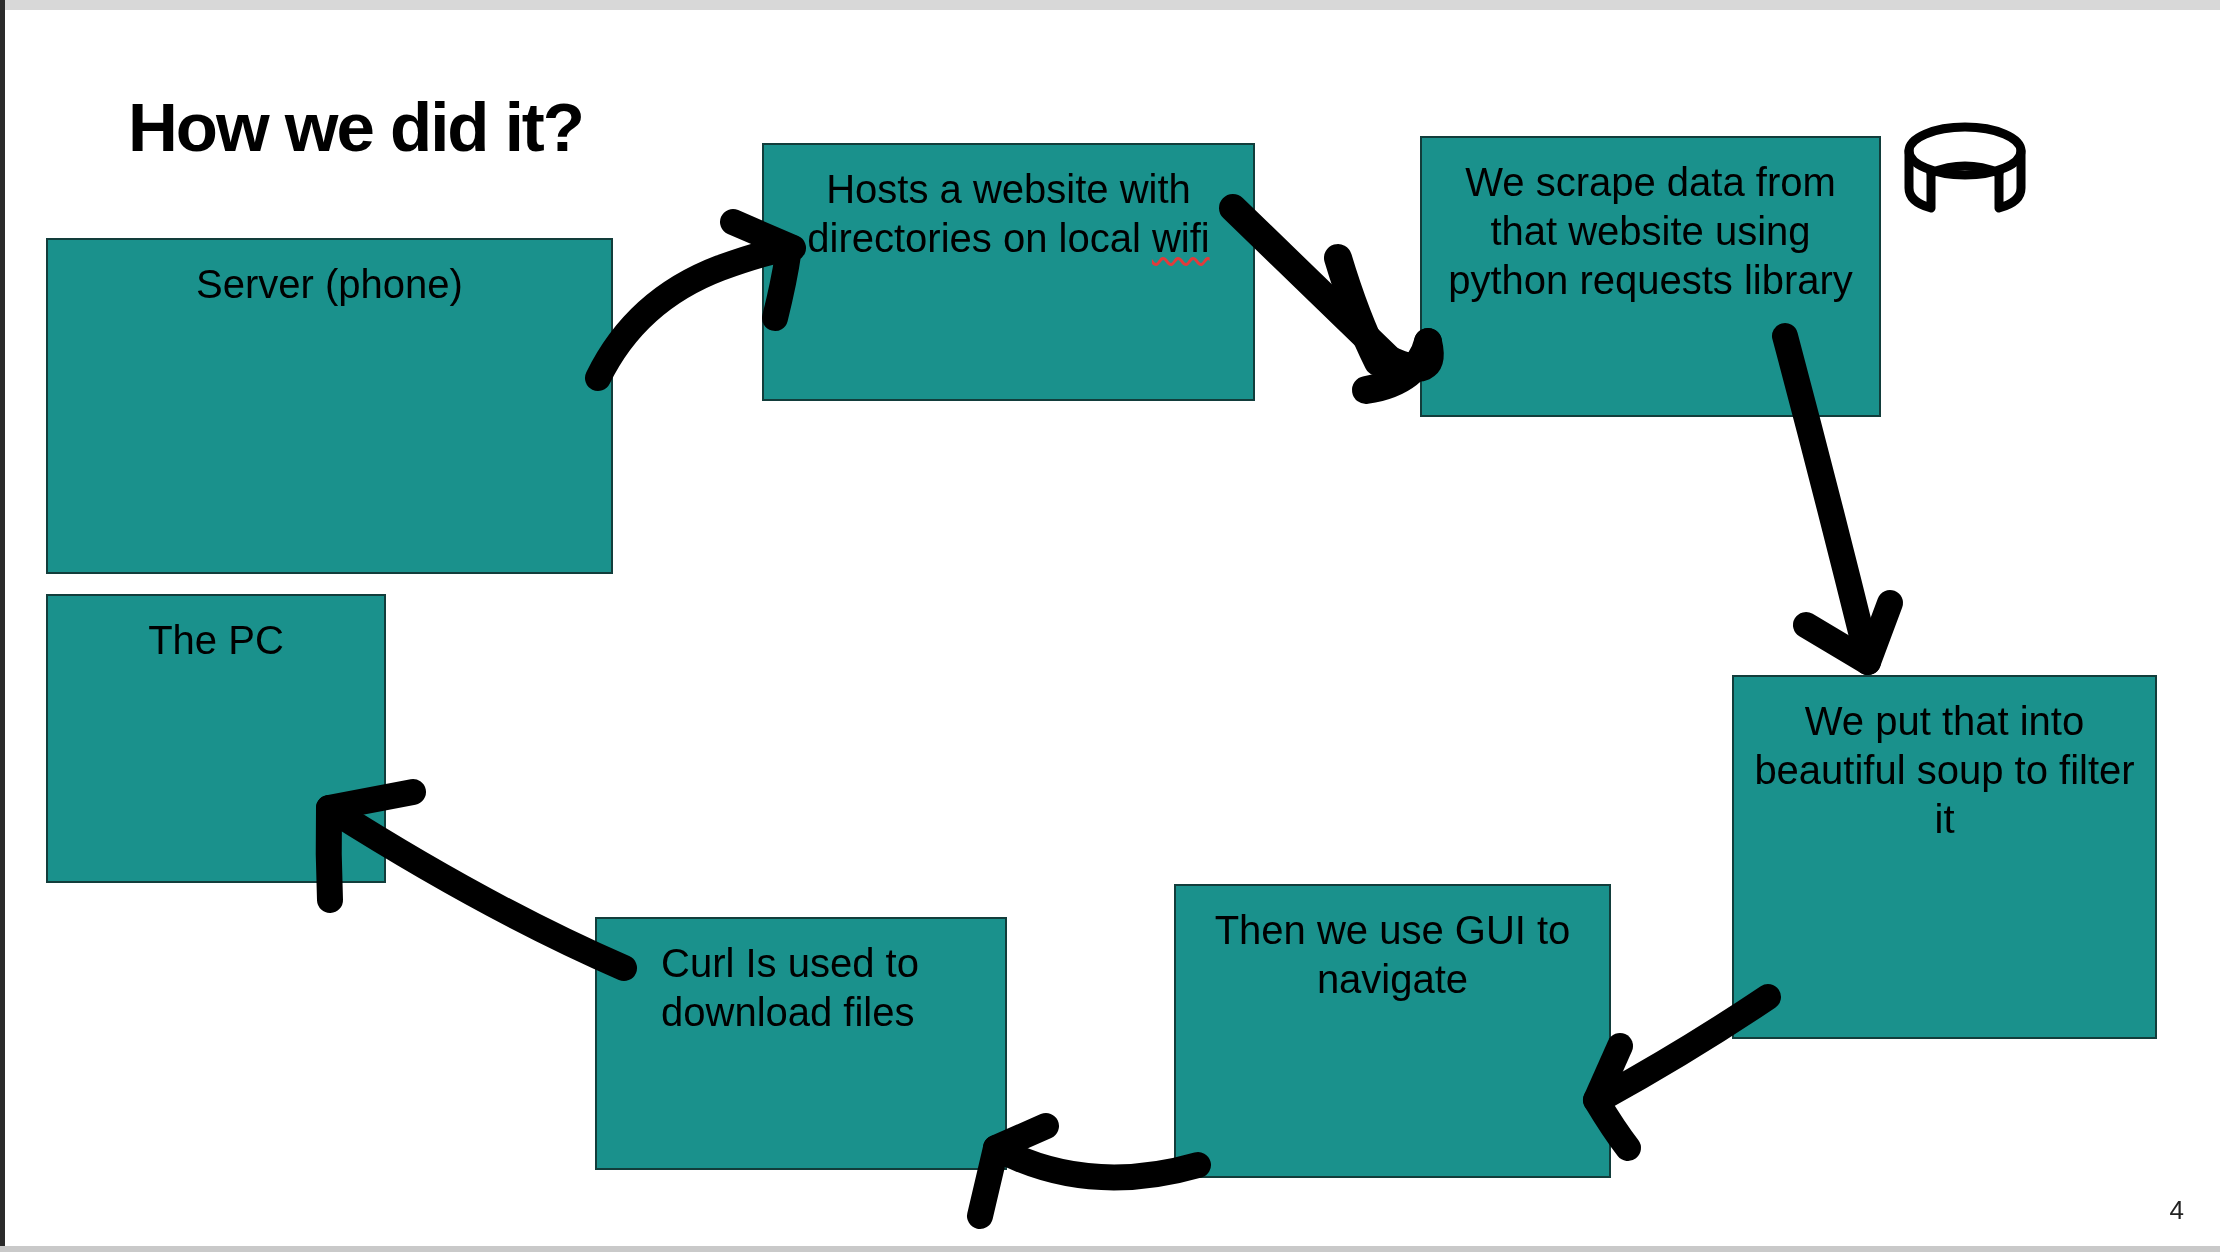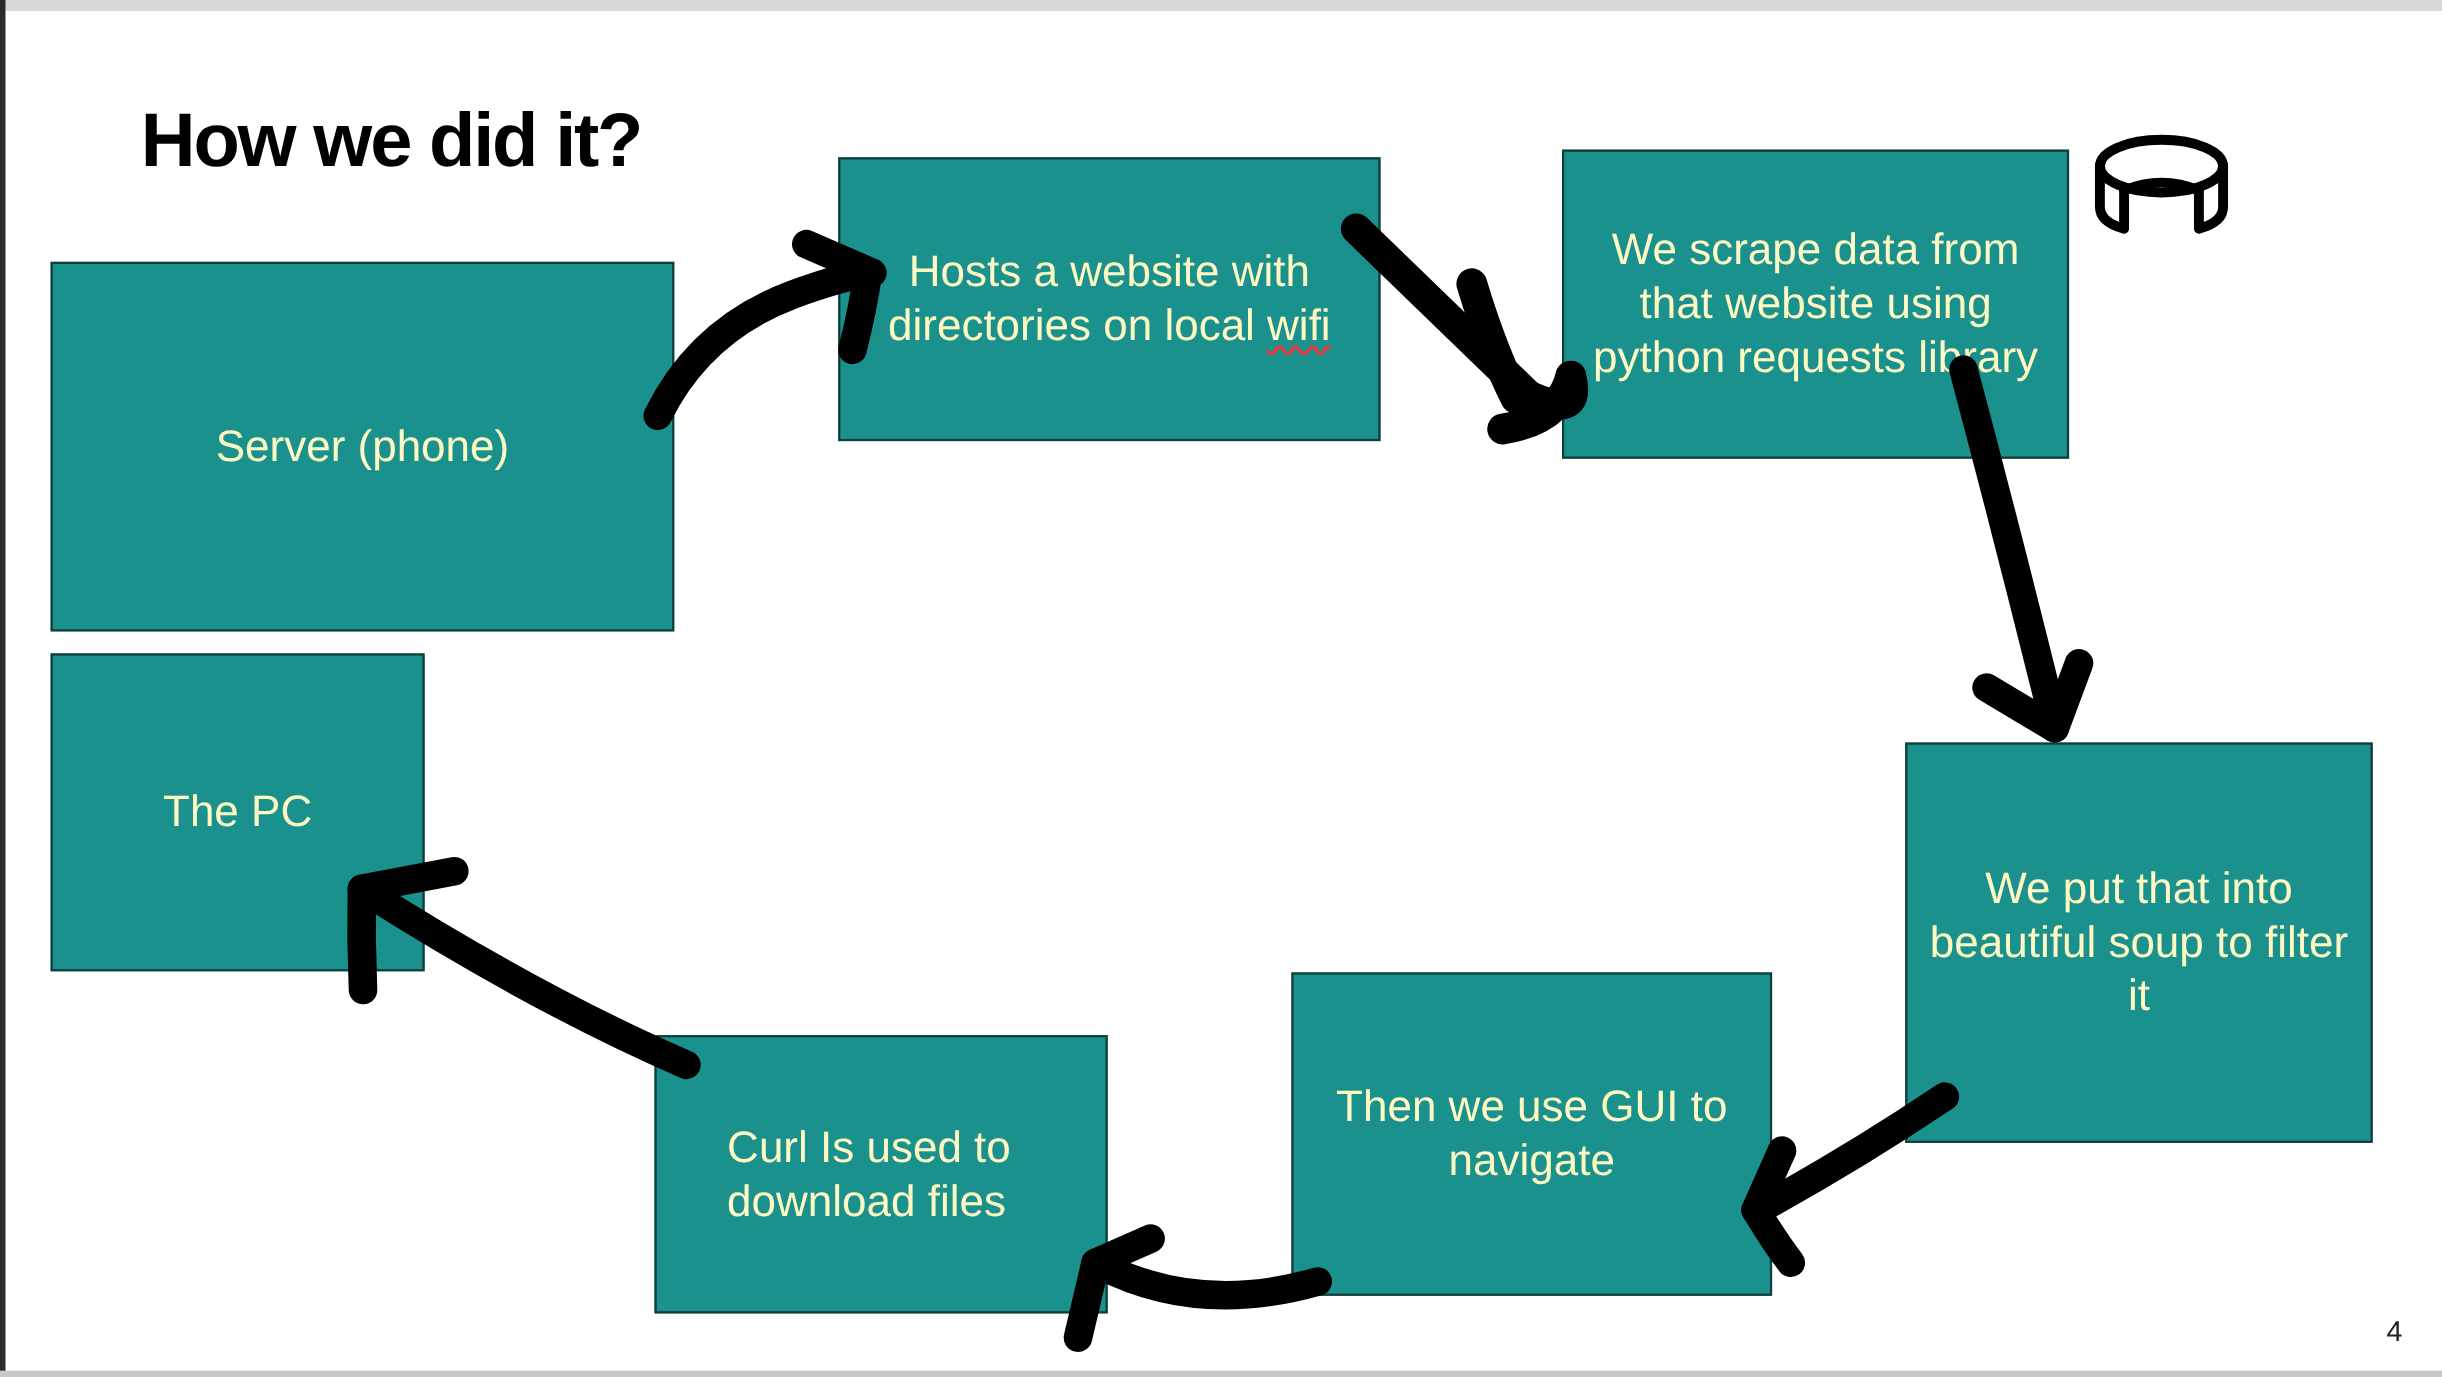--- a/index.html
+++ b/index.html
@@ -51,34 +51,32 @@
     color: #000000;
     white-space: nowrap;
   }
 
   .box {
     position: absolute;
     background: #1a918c;
     border: 2px solid #123d3b;
     box-sizing: border-box;
     display: flex;
-    align-items: center;
     justify-content: center;
-    color: #fef9c3;
+    color: #000000;
     font-size: 40px;
     line-height: 1.22;
     text-align: center;
-    padding: 0 14px;
+    padding: 20px 14px;
     z-index: 2;
   }
   .box.left-align {
     justify-content: flex-start;
     text-align: left;
     padding-left: 64px;
-    margin-top: 24px;
   }
   .box .txt { display: block; width: 100%; }
   .box.left-align .txt { text-align: left; }
 
   .spell {
     text-decoration: underline wavy #e23b3b;
     text-decoration-thickness: 3px;
     text-underline-offset: 5px;
   }
 

